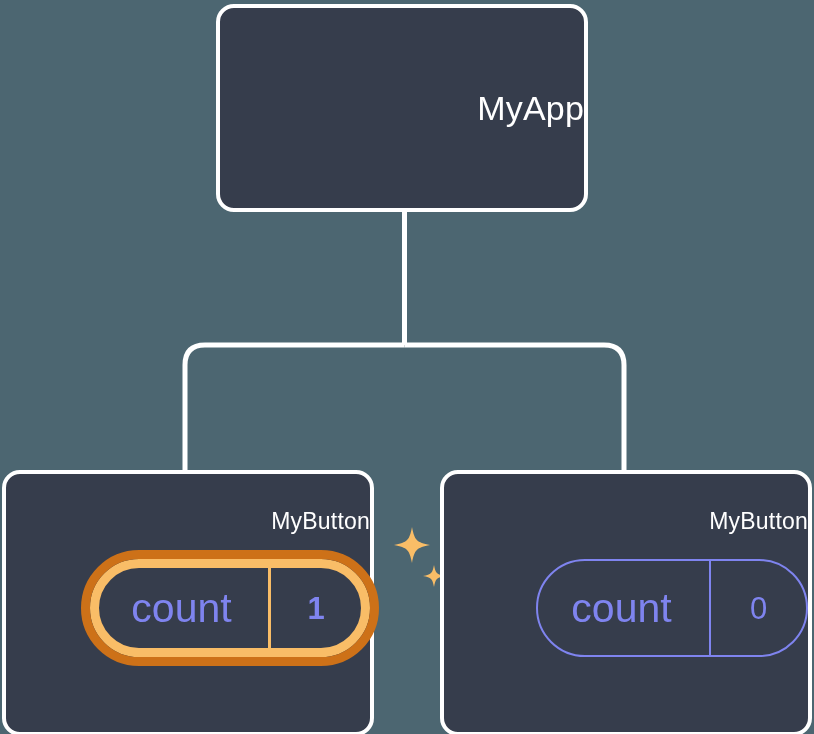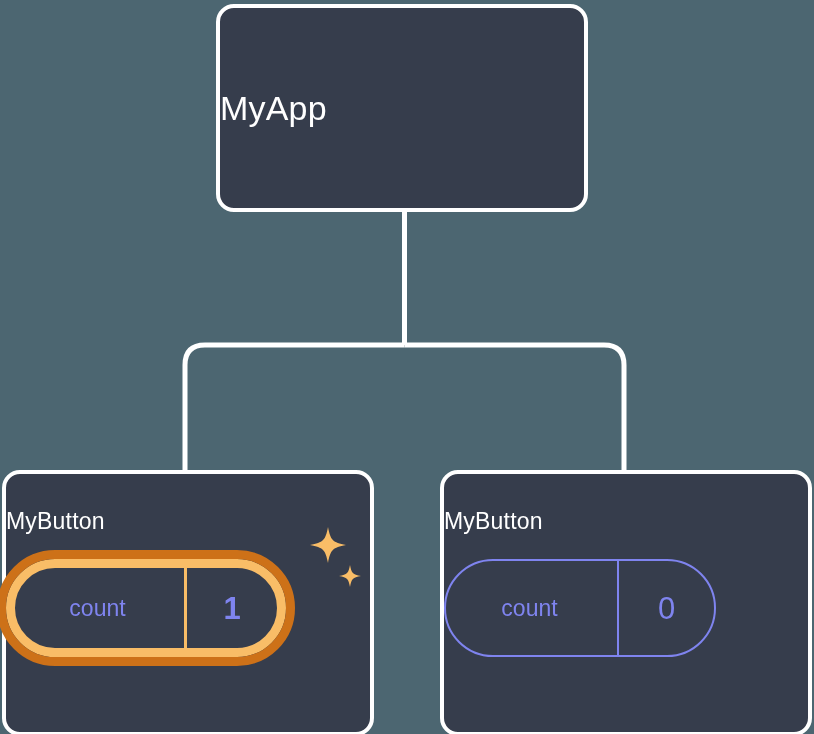--- a/index.html
+++ b/index.html
@@ -33,21 +33,21 @@
 
   
   .node-card {
     position: absolute;
     box-sizing: border-box;
     background: #363d4c;
     border: 4px solid #ffffff;
     border-radius: 18px;
     display: flex;
     flex-direction: column;
-    align-items: flex-start;
+    align-items: flex-end;
   }
 
   .node-root {
     left: 216px;
     top: 4px;
     width: 372px;
     height: 208px;
     justify-content: center;
   }
 
@@ -118,21 +118,21 @@
   .state-pill.active .pill-val {
     flex: 1 1 auto;
     border-left: 3px solid #f9bd67;
   }
 
   .pill-key, .pill-val {
     display: flex;
     align-items: center;
     justify-content: center;
     color: #7f84ef;
-    font-size: 23px;
+    font-size: 41px;
     line-height: 1;
     white-space: nowrap;
   }
 
   .pill-key { padding-right: 4px; }
 
   .pill-val { font-size: 31px; }
 
   .state-pill.active .pill-val {
     font-weight: 700;

